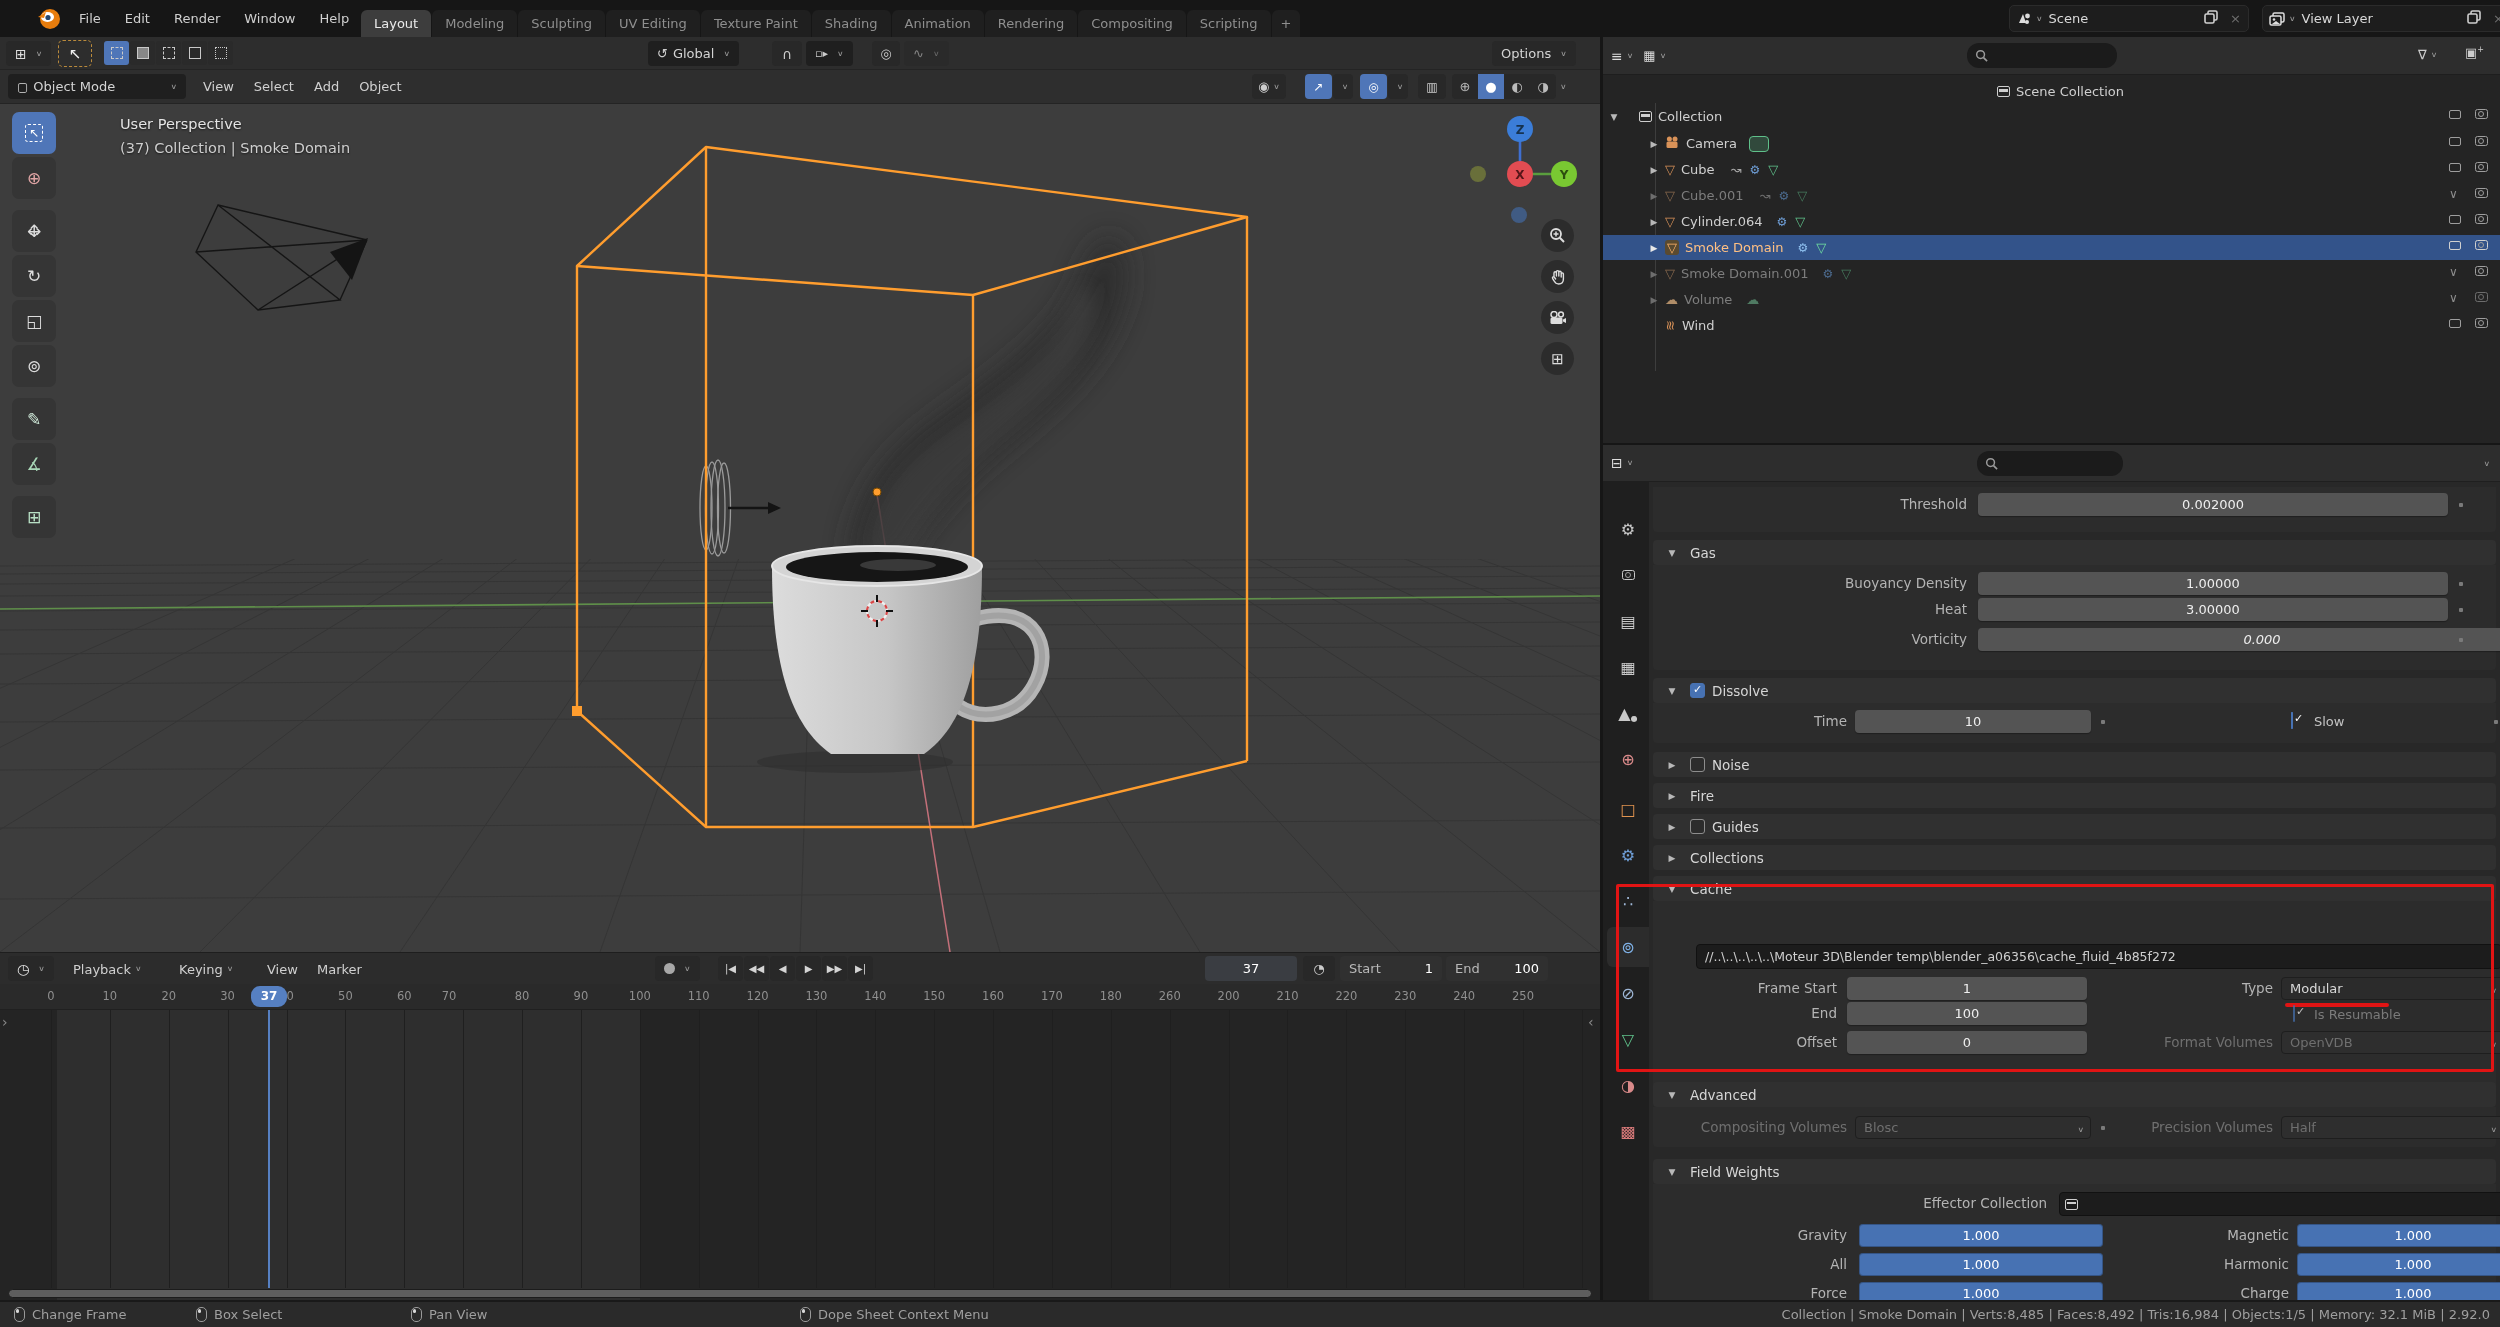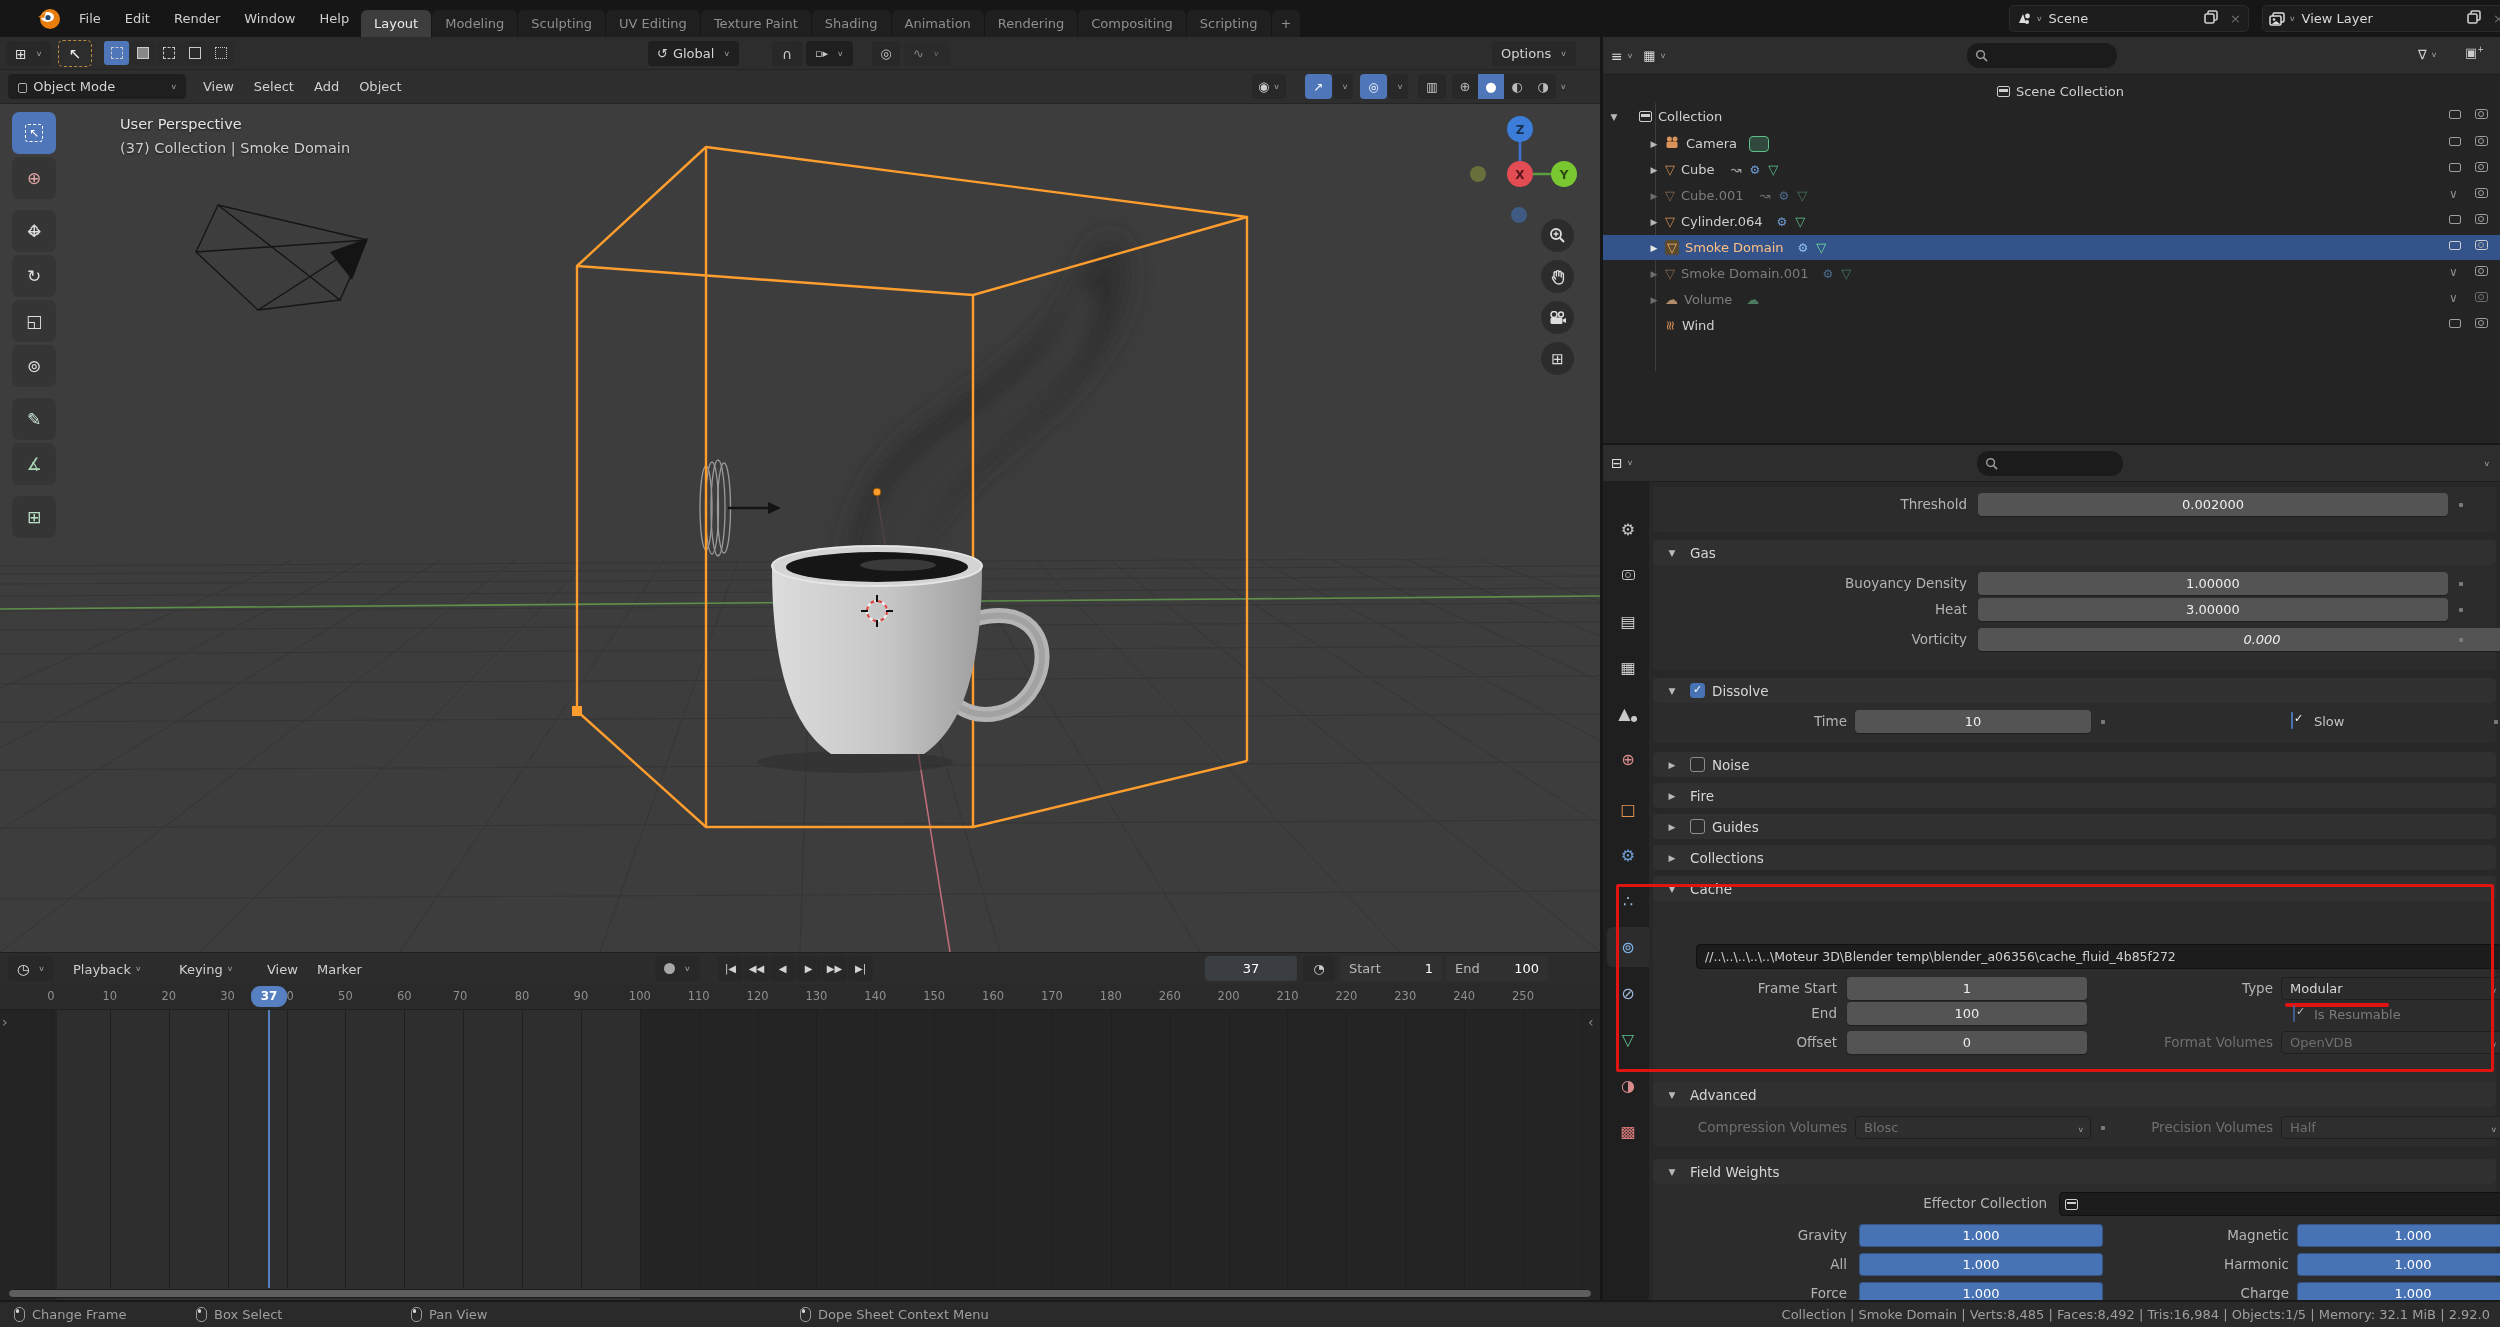--- a/index.html
+++ b/index.html
@@ -426,21 +426,21 @@
 
 <div class="abs" style="left:0;top:984px;width:1600px;height:26px;background:#2a2a2a;border-bottom:1px solid #202020;">
   <div id="ruler-labels">
       <span class="ruler-lab" style="left: 51px;">0</span>
       <span class="ruler-lab" style="left: 109.88px;">10</span>
       <span class="ruler-lab" style="left: 168.76px;">20</span>
       <span class="ruler-lab" style="left: 227.64px;">30</span>
       <span class="ruler-lab" style="left: 286.52px;">40</span>
       <span class="ruler-lab" style="left: 345.4px;">50</span>
       <span class="ruler-lab" style="left: 404.28px;">60</span>
-      <span class="ruler-lab" style="left: 460px; text-align: right;">70</span>
+      <span class="ruler-lab" style="left: 449px; text-align: right;">70</span>
       <span class="ruler-lab" style="left: 522.04px;">80</span>
       <span class="ruler-lab" style="left: 580.92px;">90</span>
       <span class="ruler-lab" style="left: 639.8px;">100</span>
       <span class="ruler-lab" style="left: 698.68px;">110</span>
       <span class="ruler-lab" style="left: 757.56px;">120</span>
       <span class="ruler-lab" style="left: 816.44px;">130</span>
       <span class="ruler-lab" style="left: 875.32px;">140</span>
       <span class="ruler-lab" style="left: 934.2px;">150</span>
       <span class="ruler-lab" style="left: 993.08px;">160</span>
       <span class="ruler-lab" style="left: 1051.96px;">170</span>
@@ -753,21 +753,21 @@
     <span class="abs dim" style="left:665px;top:525px;">Is Resumable</span>
     <span class="lbl dim" style="left:474px;top:549px;width:150px;color:#6f6f6f;">Format Volumes</span>
     <span class="ddl grey" style="left:632px;top:549px;width:223px;"><span>OpenVDB</span><span class="cv"></span></span>
 
     
     <div class="panel-hdr" style="left:4px;top:600px;">
       <span class="disc">▼</span>
       <span>Advanced</span>
     </div>
     <div class="abs" style="left:4px;right:4px;top:625px;height:40px;background:#2c2c2c;border-radius:0 0 4px 4px;"></div>
-    <span class="lbl dim" style="left:18px;top:634px;width:180px;color:#6f6f6f;">Compression Volumes</span>
+    <span class="lbl dim" style="left:18px;top:634px;width:180px;color:#6f6f6f;">Compositing Volumes</span>
     <span class="ddl grey" style="left:206px;top:634px;width:236px;"><span>Blosc</span><span class="cv"></span></span>
     <span class="dot" style="left:452px;top:634px;"></span>
     <span class="lbl dim" style="left:474px;top:634px;width:150px;color:#6f6f6f;">Precision Volumes</span>
     <span class="ddl grey" style="left:632px;top:634px;width:223px;"><span>Half</span><span class="cv"></span></span>
     
 
     
     <div class="panel-hdr" style="left:4px;top:677px;">
       <span class="disc">▼</span>
       <span>Field Weights</span>

